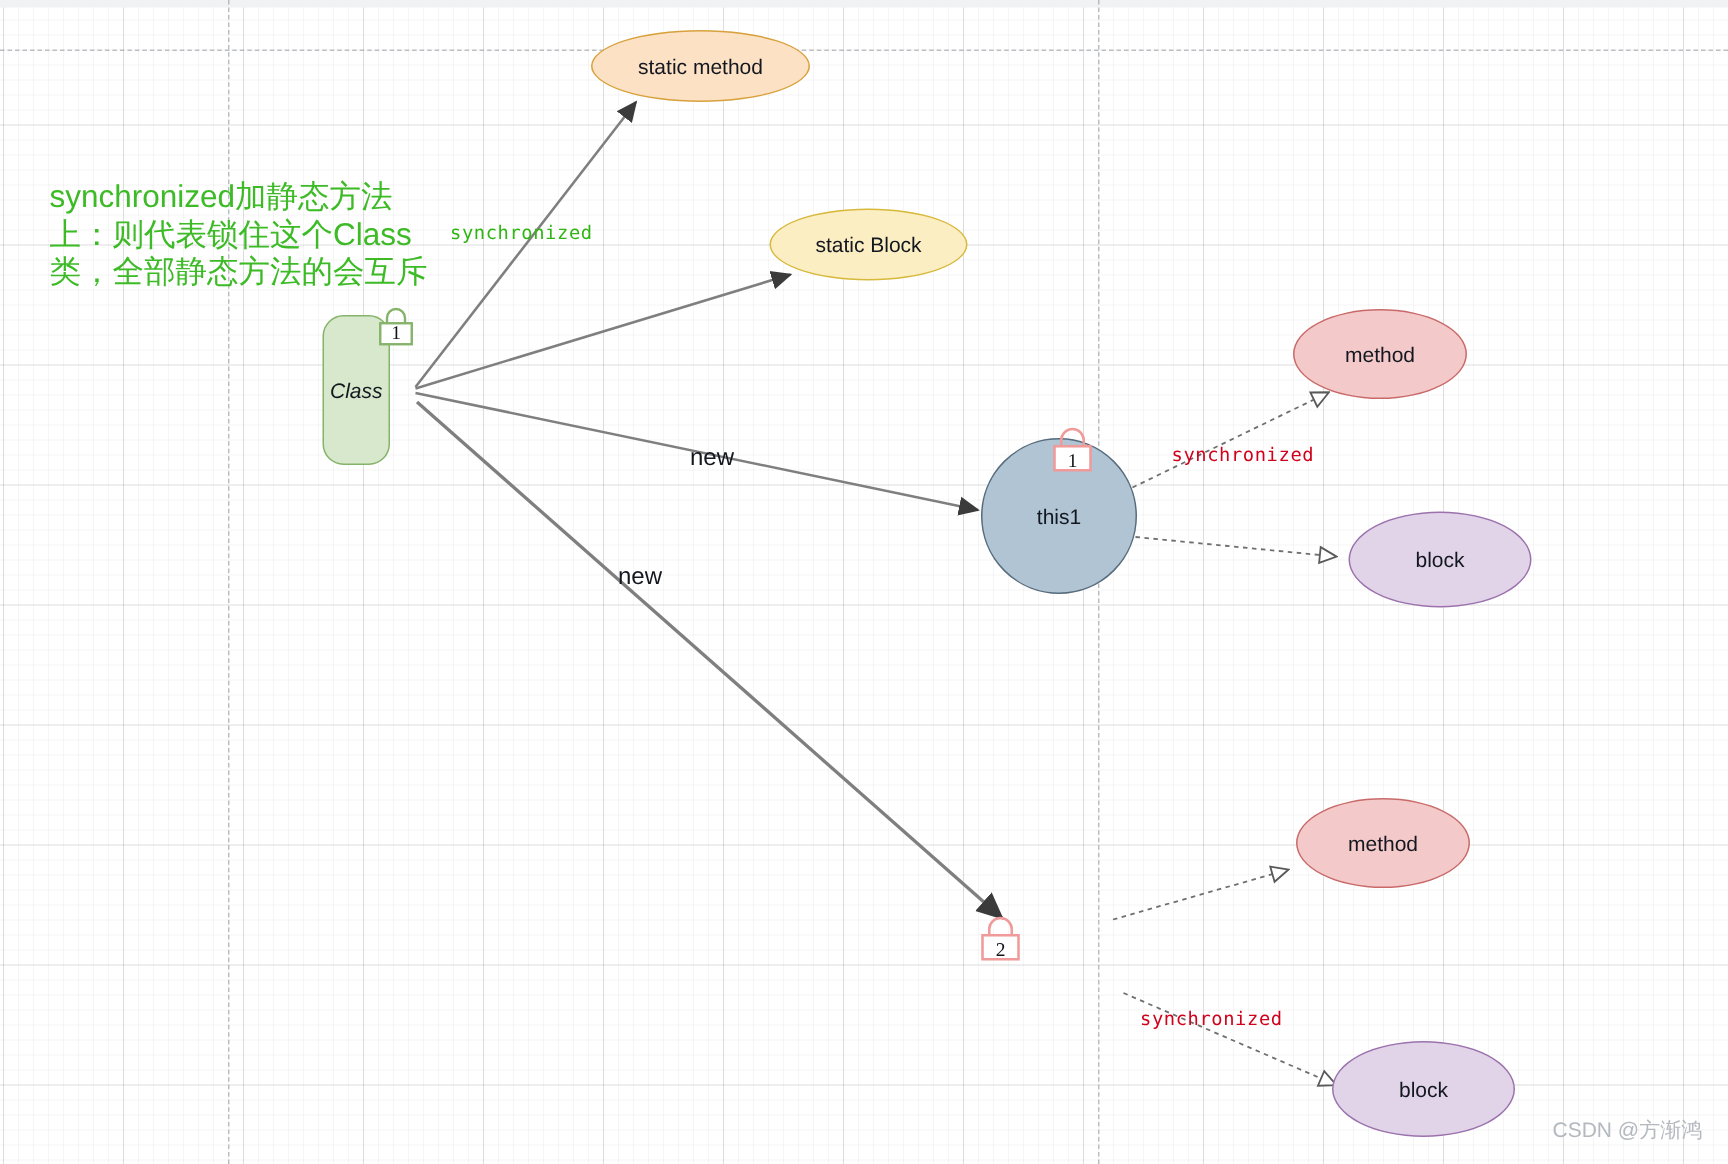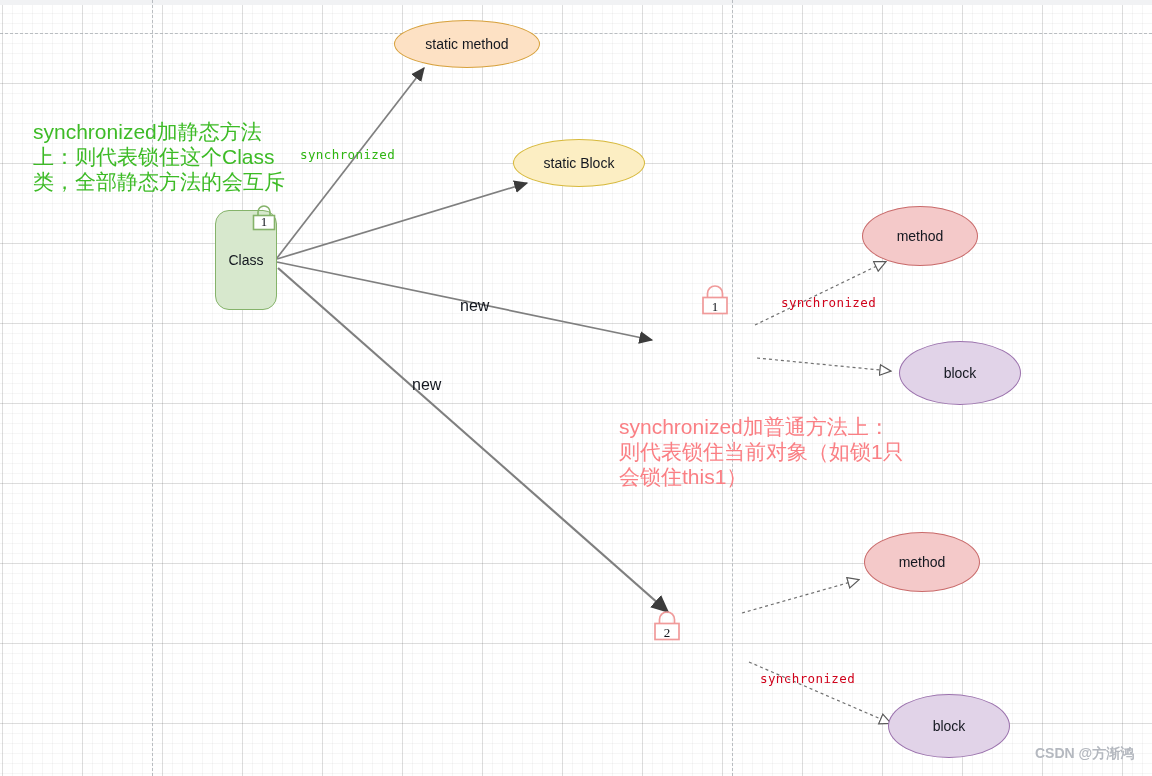--- a/index.html
+++ b/index.html
@@ -139,22 +139,22 @@
 
     <line x1="755" y1="325" x2="885" y2="262" stroke="#6f6f6f" stroke-width="1.2" stroke-dasharray="3 3" marker-end="url(#hollowArrow)"></line>
 
     <line x1="757" y1="358" x2="890" y2="371" stroke="#6f6f6f" stroke-width="1.2" stroke-dasharray="3 3" marker-end="url(#hollowArrow)"></line>
 
     <line x1="742" y1="613" x2="858" y2="580" stroke="#6f6f6f" stroke-width="1.2" stroke-dasharray="3 3" marker-end="url(#hollowArrow)"></line>
 
     <line x1="749" y1="662" x2="890" y2="723" stroke="#6f6f6f" stroke-width="1.2" stroke-dasharray="3 3" marker-end="url(#hollowArrow)"></line>
   </svg>
 
-  <div class="node classbox" style="left:215px; top:210px; width:62px; height:100px;
-              background:#d7e8cd; border:1.6px solid #85b36a;">
+  <div class="node classbox" style="left:215px; top:210px; width:45px; height:100px;
+              background:#d7e8cd; border:1.6px solid #85b36a;font-style:italic;">
     <span>Class</span>
   </div>
 
   <div class="lockwrap" style="left:244px; top:203px;">
     <svg width="40" height="34" viewBox="0 0 40 34">
       <path d="M14 13 L14 9 a6 6 0 0 1 12 0 L26 13" fill="none" stroke="#85b36a" stroke-width="1.6"></path>
       <rect x="9.5" y="12.5" width="21" height="14" fill="#ffffff" stroke="#85b36a" stroke-width="1.6"></rect>
     </svg>
     <div class="locknum">1</div>
   </div>
@@ -162,20 +162,24 @@
   <div class="node ellipse" style="left:394px; top:20px; width:146px; height:48px;
               background:#fde1c4; border:1.4px solid #d7a13c;">
     <span>static method</span>
   </div>
 
   <div class="node ellipse" style="left:513px; top:139px; width:132px; height:48px;
               background:#fceec3; border:1.4px solid #d7b93c;">
     <span>static Block</span>
   </div>
 
+  <div class="node ellipse" style="left:654px; top:292px; width:104px; height:104px;
+              background:#b0c4d3; border:1.4px solid #566b7c;">
+    <span>this1</span>
+  </div>
 
   <div class="lockwrap" style="left:695px; top:284px;">
     <svg width="40" height="34" viewBox="0 0 40 34">
       <path d="M12.5 14 L12.5 9.5 a7.5 7.5 0 0 1 15 0 L27.5 14" fill="none" stroke="#f09a9a" stroke-width="1.7"></path>
       <rect x="8" y="13.5" width="24" height="16" fill="#ffffff" stroke="#f09a9a" stroke-width="1.7"></rect>
     </svg>
     <div class="locknum" style="top:15px;">1</div>
   </div>
 
   <div class="node ellipse" style="left:862px; top:206px; width:116px; height:60px;
@@ -214,19 +218,16 @@
   <div class="edgelabel" style="left:412px; top:376px;">new</div>
 
   <div class="codelabel" style="left:781px; top:295px; color:#d0021b;">synchronized</div>
 
   <div class="codelabel" style="left:760px; top:671px; color:#d0021b;">synchronized</div>
 
   <div class="noteblock" style="left:33px; top:119px; color:#3dbb26;">synchronized加静态方法
 上：则代表锁住这个Class
 类，全部静态方法的会互斥</div>
 
-  <div class="noteblock" style="left:619px; top:414px; color:#fa7f84;">synchronized加普通方法上：
-则代表锁住当前对象（如锁1只
-会锁住this1）</div>
-
-  <div class="watermark" style="left:1035px; top:745px;font-weight:bold;">CSDN @方渐鸿</div>
+
+  <div class="watermark" style="left:1035px; top:745px;">CSDN @方渐鸿</div>
 
 </div>
 
 </body></html>

